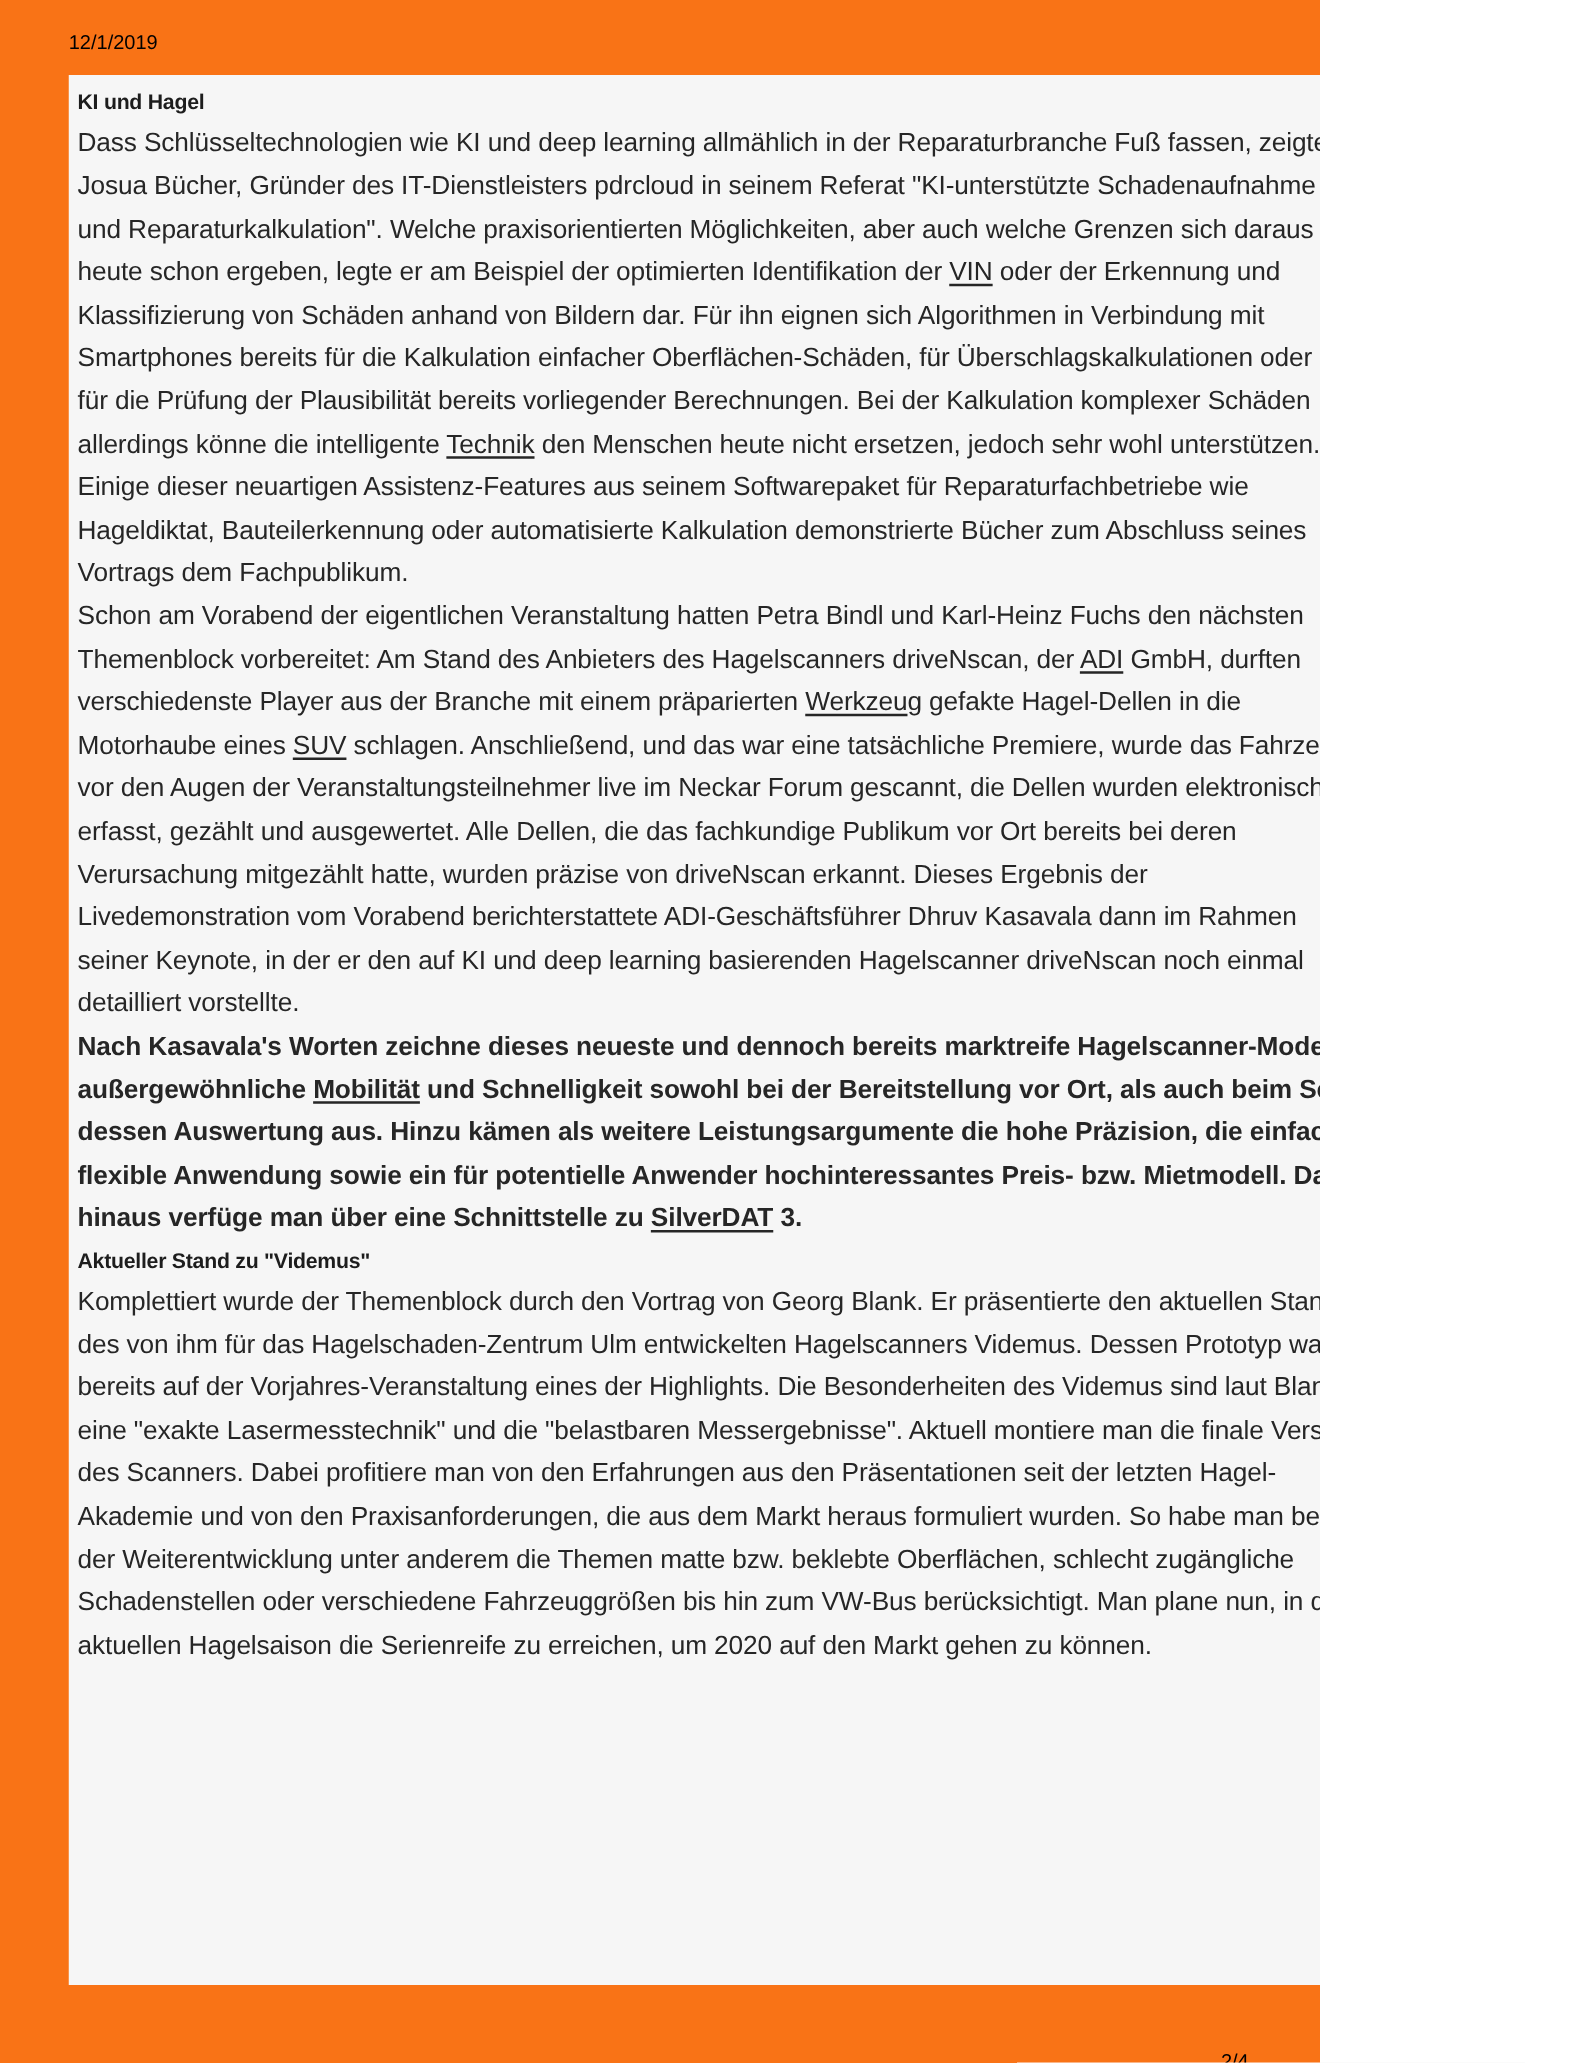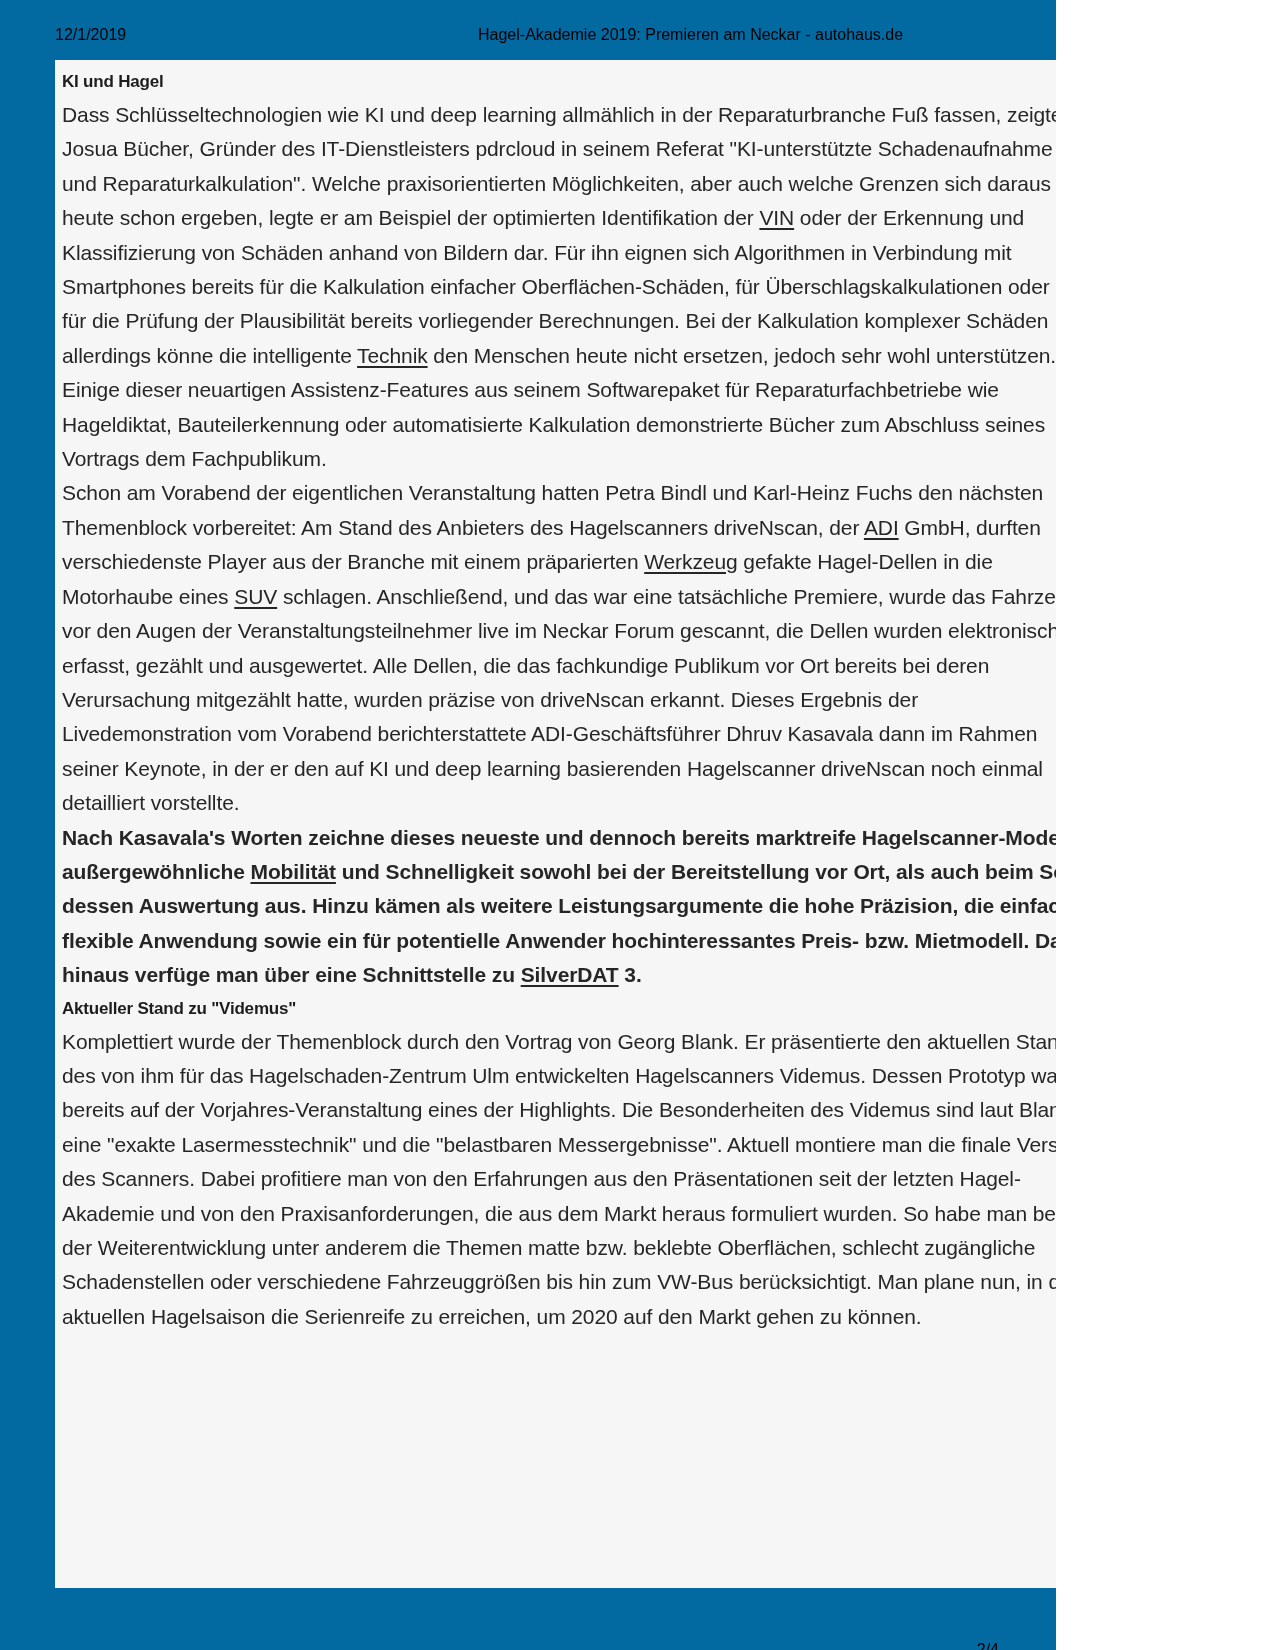--- a/index.html
+++ b/index.html
@@ -5,21 +5,21 @@
   html, body { margin: 0; padding: 0; }
   body {
     background: #ffffff;
     font-family: "Liberation Sans", sans-serif;
     -webkit-font-smoothing: antialiased;
   }
   .page {
     position: relative;
     width: 1056px;
     height: 1650px;
-    background: #0369a1;
+    background: #f97316;
     overflow: hidden;
   }
   .print-meta {
     position: absolute;
     font-size: 16px;
     line-height: 20px;
     color: #000000;
     white-space: nowrap;
   }
   .header-date  { left: 55px;  top: 25px; }
@@ -66,21 +66,20 @@
     text-underline-offset: 3px;
     cursor: pointer;
   }
 </style>
 </head>
 <body style="--band-background: #f6f6f6; --text: #262626; --heading: #1d1d1d;">
 
 <div class="page">
 
   <span class="print-meta header-date">12/1/2019</span>
-  <span class="print-meta header-title">Hagel-Akademie 2019: Premieren am Neckar - autohaus.de</span>
 
   <div class="article-band">
 
     <h2 class="mt-h-first">KI und Hagel</h2>
 
     <p class="mt-30">Dass Schlüsseltechnologien wie KI und deep learning allmählich in der Reparaturbranche Fuß fassen, zeigte<br>Josua Bücher, Gründer des IT-Dienstleisters pdrcloud in seinem Referat "KI-unterstützte Schadenaufnahme<br>und Reparaturkalkulation". Welche praxisorientierten Möglichkeiten, aber auch welche Grenzen sich daraus<br>heute schon ergeben, legte er am Beispiel der optimierten Identifikation der <a class="inline-link">VIN</a> oder der Erkennung und<br>Klassifizierung von Schäden anhand von Bildern dar. Für ihn eignen sich Algorithmen in Verbindung mit<br>Smartphones bereits für die Kalkulation einfacher Oberflächen-Schäden, für Überschlagskalkulationen oder<br>für die Prüfung der Plausibilität bereits vorliegender Berechnungen. Bei der Kalkulation komplexer Schäden<br>allerdings könne die intelligente <a class="inline-link">Technik</a> den Menschen heute nicht ersetzen, jedoch sehr wohl unterstützen.<br>Einige dieser neuartigen Assistenz-Features aus seinem Softwarepaket für Reparaturfachbetriebe wie<br>Hageldiktat, Bauteilerkennung oder automatisierte Kalkulation demonstrierte Bücher zum Abschluss seines<br>Vortrags dem Fachpublikum.</p>
 
 
     <p class="mt-30">Schon am Vorabend der eigentlichen Veranstaltung hatten Petra Bindl und Karl-Heinz Fuchs den nächsten<br>Themenblock vorbereitet: Am Stand des Anbieters des Hagelscanners driveNscan, der <a class="inline-link">ADI</a> GmbH, durften<br>verschiedenste Player aus der Branche mit einem präparierten <a class="inline-link">Werkzeu</a>g gefakte Hagel-Dellen in die<br>Motorhaube eines <a class="inline-link">SUV</a> schlagen. Anschließend, und das war eine tatsächliche Premiere, wurde das Fahrzeug<br>vor den Augen der Veranstaltungsteilnehmer live im Neckar Forum gescannt, die Dellen wurden elektronisch<br>erfasst, gezählt und ausgewertet. Alle Dellen, die das fachkundige Publikum vor Ort bereits bei deren<br>Verursachung mitgezählt hatte, wurden präzise von driveNscan erkannt. Dieses Ergebnis der<br>Livedemonstration vom Vorabend berichterstattete ADI-Geschäftsführer Dhruv Kasavala dann im Rahmen<br>seiner Keynote, in der er den auf KI und deep learning basierenden Hagelscanner driveNscan noch einmal<br>detailliert vorstellte.</p>
 

